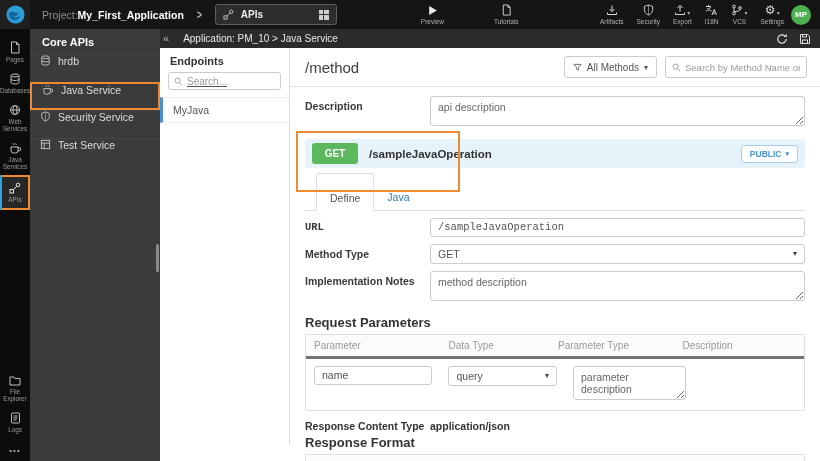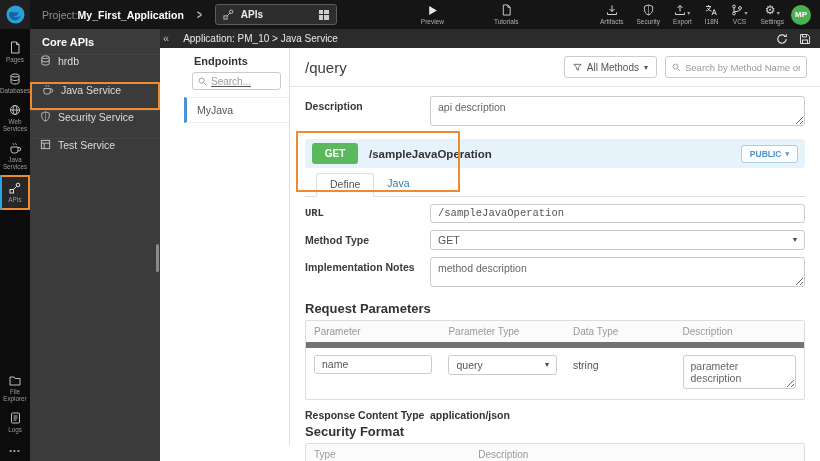--- a/index.html
+++ b/index.html
@@ -45,21 +45,21 @@
   .ca-item.highlighted { border:2px solid #ee8a2f; }
   .ca-scroll { position:absolute; right:1px; top:215px; width:3px; height:28px; background:#8a8a8a; border-radius:2px; }
 
   
   .breadcrumbbar { position:absolute; top:29px; left:160px; right:0; height:19px; background:#2b2b2b; display:flex; align-items:center; color:#e8e8e8; z-index:6; }
   .bc-collapse { font-size:11px; color:#bbb; margin-left:3px; line-height:1; }
   .bc-text { margin-left:14px; font-size:10px; }
   .bc-icons { margin-left:auto; display:flex; gap:11px; padding-right:9px; color:#ddd; align-items:center; }
 
   
-  .endpoints { position:absolute; top:48px; bottom:16px; left:160px; width:130px; background:#fff; border-right:1px solid #ddd;padding-left:24px; }
+  .endpoints { position:absolute; top:48px; bottom:16px; left:160px; width:130px; background:#fff; border-right:1px solid #ddd; }
   .ep-title { padding:7px 10px 5px; font-size:11px; font-weight:bold; color:#333; }
   .ep-search { margin:0 8px 7px; height:18px; border:1px solid #ccc; border-radius:3px; display:flex; align-items:center; padding:0 5px; gap:4px; color:#999; }
   .ep-search input { border:none; outline:none; width:100%; font-size:10px; font-family:inherit; color:#555;text-decoration:underline; }
   .ep-item { border-top:1px solid #eee; border-bottom:1px solid #eee; border-left:3px solid #4a90d9; padding:6px 10px; font-size:10.5px; color:#555; }
 
   
   .main { position:absolute; top:48px; bottom:0; left:290px; right:0; background:#fff; }
   .m-header { height:39px; display:flex; align-items:center; border-bottom:1px solid #e3e3e3; padding:0 13px 0 15px; }
   .m-title { font-size:15px; color:#3d3d3d; flex:1; }
   .filter-btn { height:22px; border:1px solid #ccc; border-radius:3px; background:#fff; display:flex; align-items:center; gap:5px; padding:0 8px; font-size:10px; color:#555; margin-right:8px; }
@@ -76,28 +76,28 @@
   .fake-select { width:100%; height:20px; border:1px solid #ccc; border-radius:3px; font-size:10.5px; color:#555; display:flex; align-items:center; padding:0 7px; background:#fff; }
   .fake-select .caret { margin-left:auto; font-size:8px; color:#444; }
 
   .method-card { margin:9px 15px 0; }
   .mc-head { background:#e7f3fb; border-radius:3px; height:29px; display:flex; align-items:center; padding:0 7px; }
   .verb-badge { background:#5cb85c; color:#fff; font-size:10px; font-weight:bold; border-radius:3px; width:46px; height:21px; display:flex; align-items:center; justify-content:center; }
   .mc-path { font-size:11.5px; font-weight:bold; color:#333; margin-left:11px; }
   .visibility-btn { margin-left:auto; background:#fdfefe; border:1px solid #a9cdea; color:#4b94d4; font-size:8.5px; font-weight:bold; border-radius:3px; padding:3px 8px; display:flex; gap:4px; align-items:center; }
   .vis-caret { font-size:7px; }
   .mc-tabs { display:flex; border-bottom:1px solid #ddd; padding-left:11px; margin-top:5px; }
-  .mc-tab { font-size:10.5px; padding:4px 13px 6px; margin-bottom:-1px; }
+  .mc-tab { font-size:10.5px; padding:18px 13px 6px; margin-bottom:-1px; }
   .mc-tab.active { background:#fff; border:1px solid #ddd; border-bottom:1px solid #fff; border-radius:3px 3px 0 0; color:#555; }
   .mc-tab.inactive { color:#2f7cb5; }
   .orange-box { position:absolute; left:6px; top:83px; width:164px; height:61px; border:2px solid #ee8a2f; pointer-events:none; z-index:3; }
 
   .section-title { font-size:13px; font-weight:bold; color:#333; margin:10px 15px 0; }
   .ptable { margin:4px 15px 0; border:1px solid #ddd; border-radius:2px; }
-  .pt-head { display:flex; background:#fbfbfb; border-bottom:6px solid #737373; }
+  .pt-head { display:flex; background:#fbfbfb; border-bottom:3px solid #737373; }
   .pt-th { font-size:10px; color:#999; padding:5px 8px; }
   .pt-body { display:flex; padding:7px 0 8px; align-items:flex-start; }
   .pt-td { padding:0 8px; font-size:10.5px; color:#555; min-width:0; }
   .c1{width:27%;} .c2{width:25%;} .c3{width:22%;} .c4{width:26%;}
   .r1{width:34%;} .r2{width:33%;} .r3{width:33%;}
   .pt-td .ta { height:34px; }
   .pt-text { padding-top:4px; }
 
   .rct-row { display:flex; padding:0 15px; margin-top:9px; }
   .rct-label { width:125px; flex:none; font-size:10.5px; font-weight:bold; color:#333; }
@@ -371,21 +371,21 @@
     </span>
     <input placeholder="Search..." style="">
   </div>
   <div class="ep-item">MyJava</div>
 </div>
 
 <div class="main">
   <div class="orange-box"></div>
 
   <div class="m-header">
-    <div class="m-title">/query</div>
+    <div class="m-title">/method</div>
     <div class="filter-btn">
       <span>
         <svg width="9" height="9" viewBox="0 0 10 10" fill="none" stroke="#666" stroke-width="1">
             <path d="M1 1.5h8L6 5v3L4 7V5z"></path>
           </svg>
       </span>
       <span>All Methods</span>
       <span class="filter-caret">▾</span>
     </div>
     <div class="m-search">
@@ -443,47 +443,46 @@
     <div class="form-field">
       <textarea class="ta" style="">method description</textarea>
     </div>
   </div>
 
   <div class="section-title">Request Parameters</div>
 
   <div class="ptable">
     <div class="pt-head">
       <div class="pt-th c1">Parameter</div>
+      <div class="pt-th c3">Data Type</div>
       <div class="pt-th c2">Parameter Type</div>
-      <div class="pt-th c3">Data Type</div>
       <div class="pt-th c4">Description</div>
     </div>
     <div class="pt-body">
       <div class="pt-td c1">
         <input class="ti" value="name" style="">
       </div>
       <div class="pt-td c2">
         <div class="fake-select">
           <span>query</span>
           <span class="caret">▾</span>
         </div>
       </div>
-      <div class="pt-td c3 pt-text">string</div>
       <div class="pt-td c4">
         <textarea class="ta" style="">parameter description</textarea>
       </div>
     </div>
   </div>
 
   <div class="rct-row">
     <div class="rct-label">Response Content Type</div>
     <div class="rct-value">application/json</div>
   </div>
 
-  <div class="section-title rf-title">Security Format</div>
+  <div class="section-title rf-title">Response Format</div>
 
   <div class="ptable">
     <div class="pt-head">
       <div class="pt-th r2">Type</div>
       <div class="pt-th r3">Description</div>
     </div>
 
   </div>
 </div>
 

